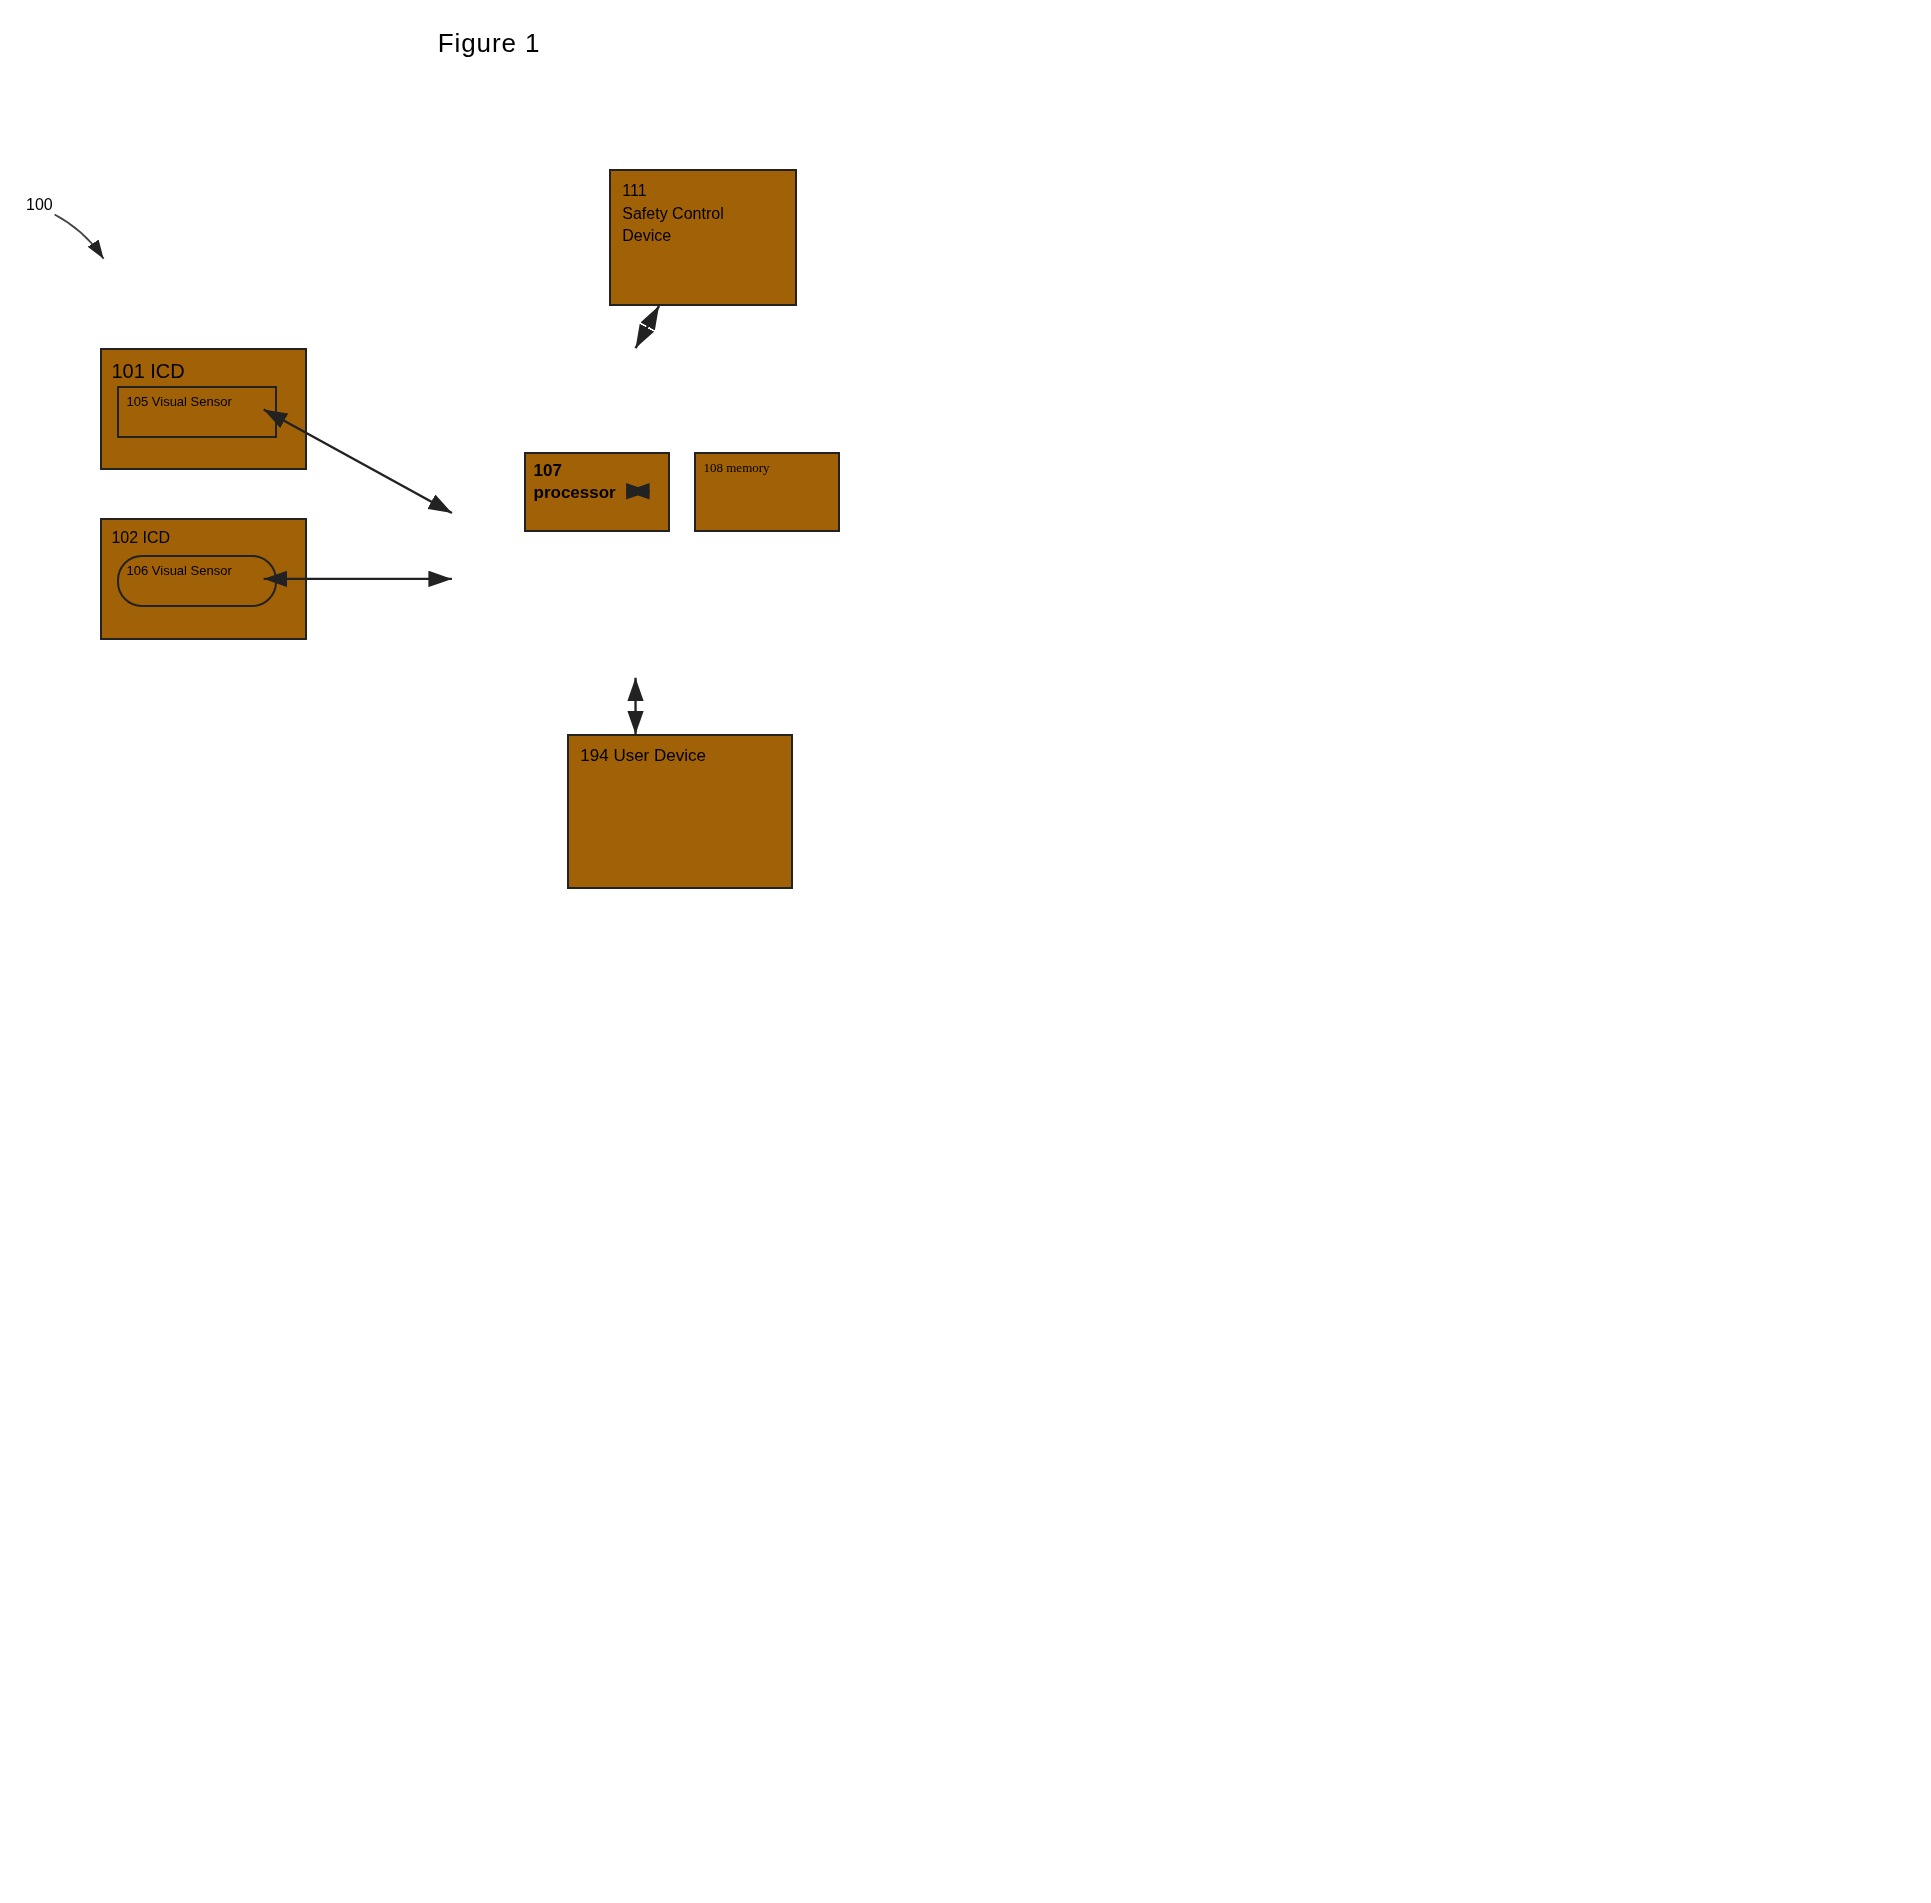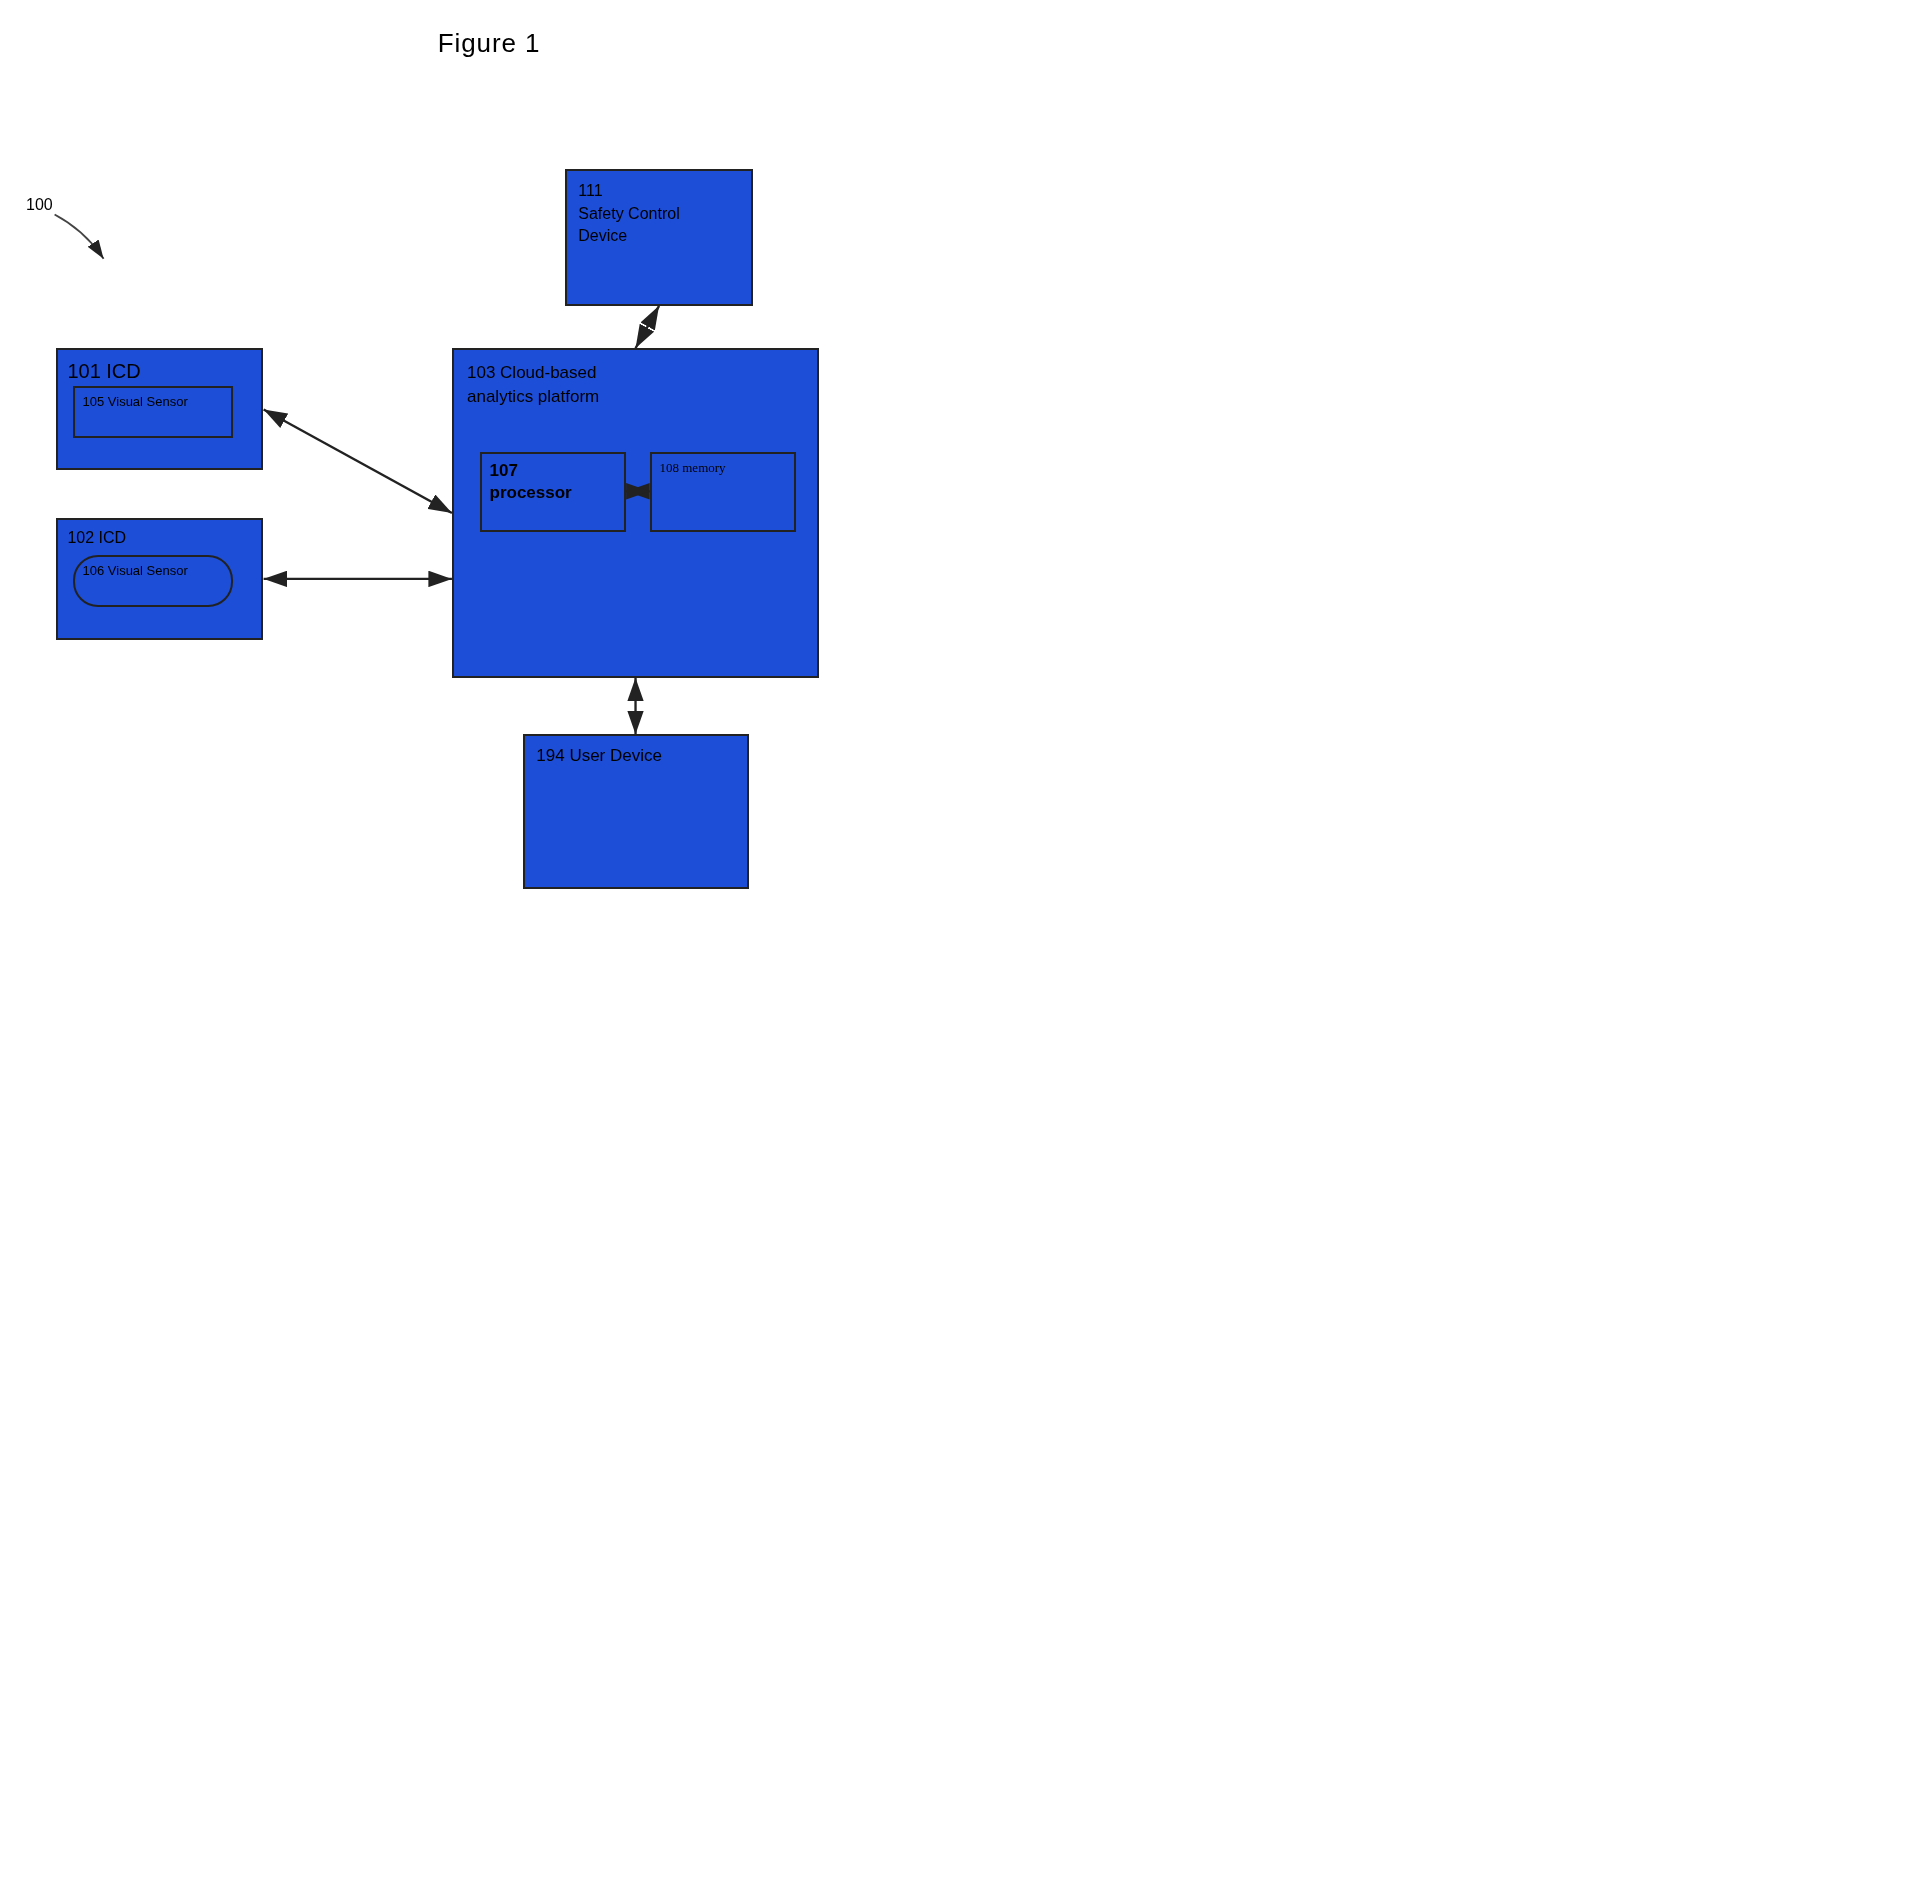--- a/index.html
+++ b/index.html
@@ -23,22 +23,23 @@
       position: absolute;
       top: 75px;
       left: 0;
       width: 966px;
       height: 876px;
     }
     
     .box {
       position: absolute;
       border: 2.4px solid #222;
-      background: #1d4ed8;
+      background: #a16207;
       font-size: 14px;
+      margin-left: 44px;
     }
     .box-label {
       font-size: 14px;
       line-height: 1.3;
       padding: 5.6px 7.5px;
     }
     
     #box-111 {
       left: 565px; top: 94px;
       width: 188px; height: 137px;
@@ -107,23 +108,20 @@
 <body>
 
 <div class="figure-title">Figure 1</div>
 
 <div class="diagram-area">
 
   <div class="box" id="box-111">
     <div class="box-label" style="font-size:16px; padding:9.4px 11.3px; line-height:1.4;">111<br>Safety Control<br>Device</div>
   </div>
 
-  <div class="box" id="box-103">
-    <div class="box-label" style="font-size:17px; padding:11.3px 13px; line-height:1.4;">103 Cloud-based<br>analytics platform</div>
-  </div>
 
   <div class="box" id="box-101">
     <div class="box-label" style="font-size:20px; padding:7.5px 9.4px;border-radius:6px;">101 ICD</div>
   </div>
 
   <div class="box" id="box-105">
     <div class="box-label" style="font-size:13px; padding:5.6px 7.5px;">105 Visual Sensor</div>
   </div>
 
   <div class="box" id="box-102">

